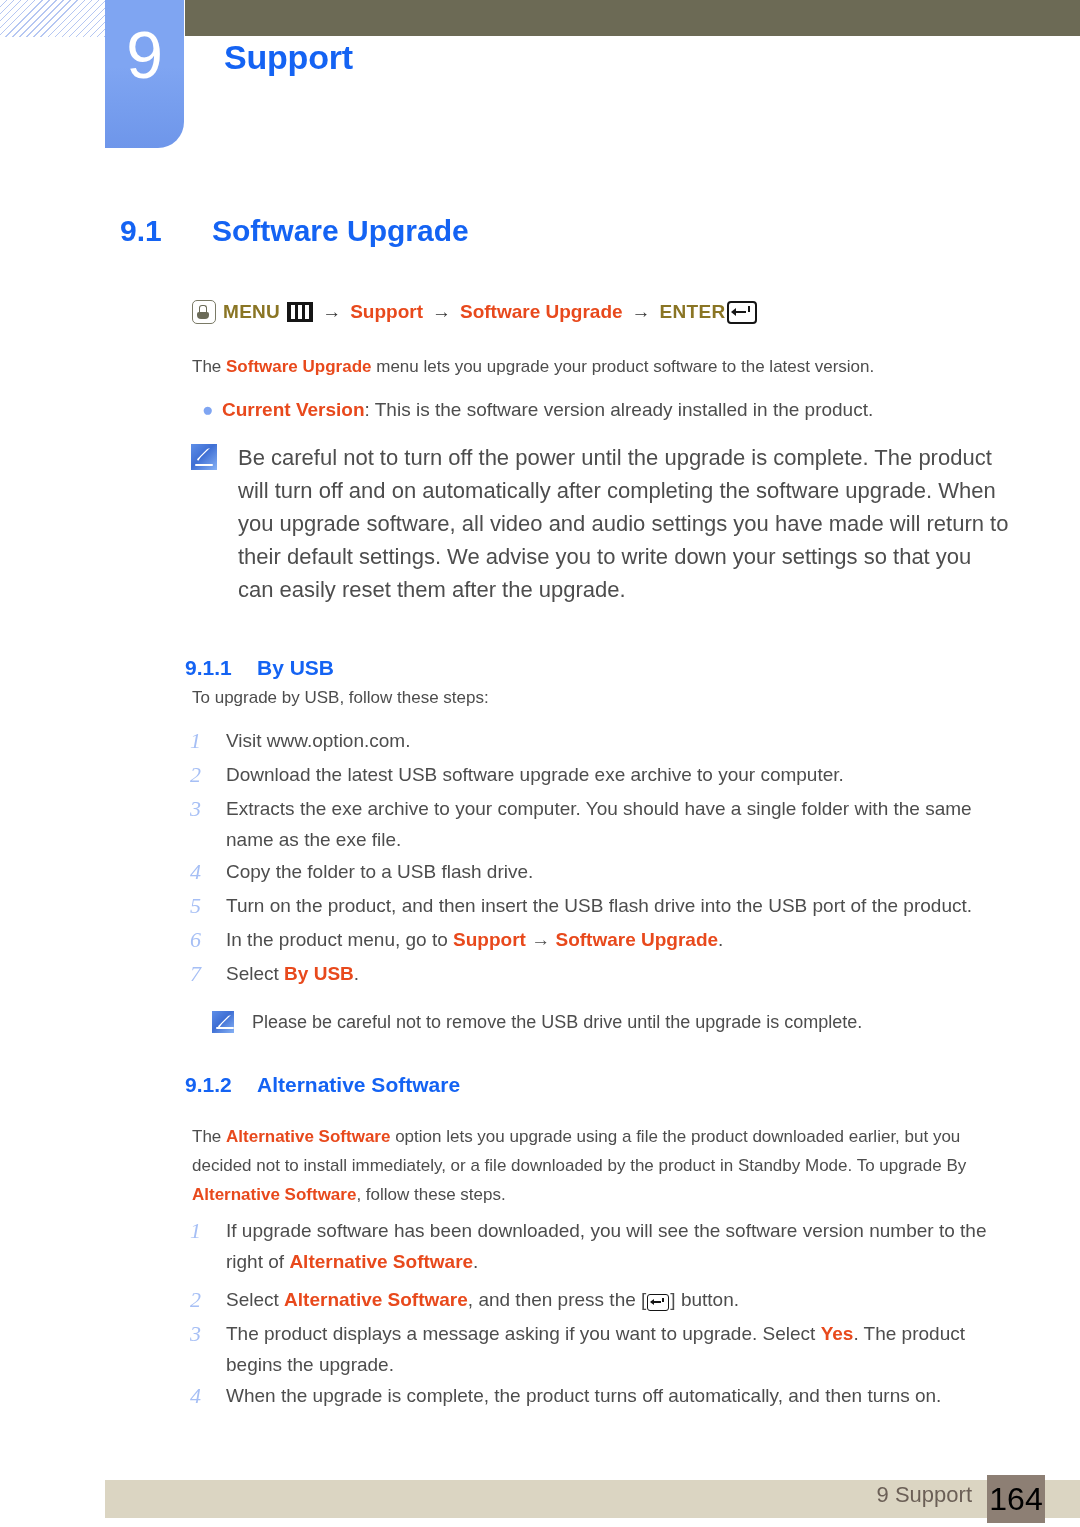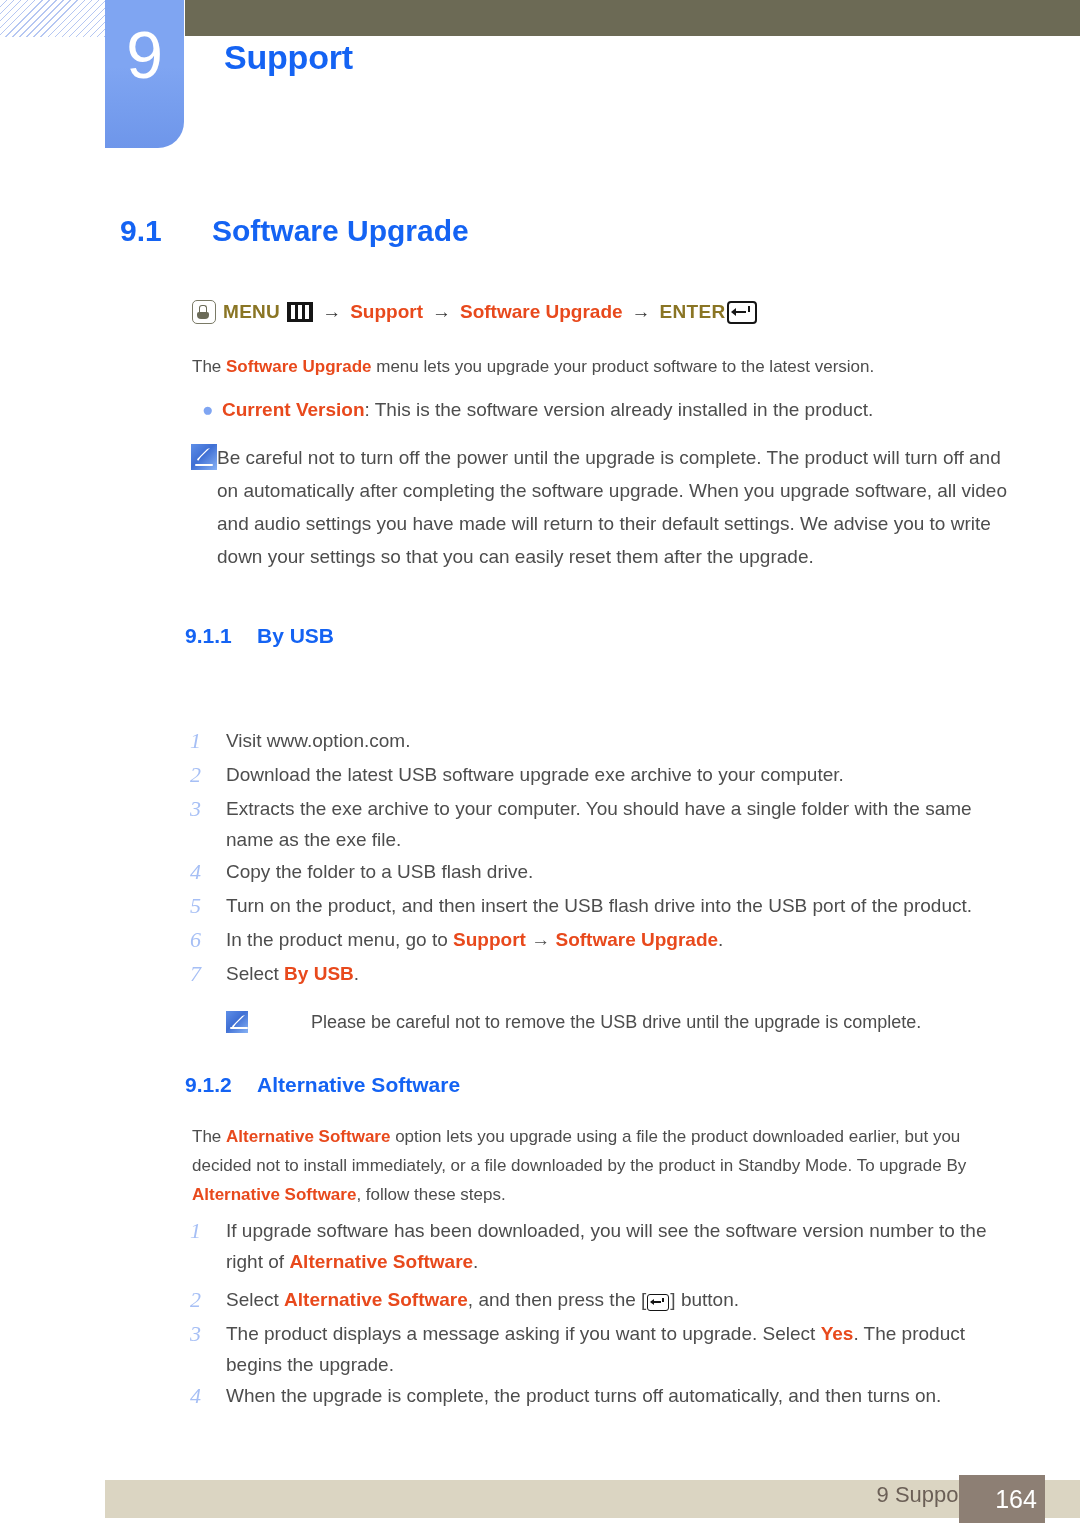--- a/index.html
+++ b/index.html
@@ -271,22 +271,23 @@
   }
   .note-icon::after {
     content: "";
     position: absolute;
     left: 4px; bottom: 4px;
     width: 18px; height: 2px;
     background: #ffffff;
     border-radius: 2px;
   }
   .note-text {
+    margin-left: 21px;
     color: #4d4d4d;
-    font-size: 19px;
+    font-size: 22px;
     line-height: 33px;
   }
   .note.small .note-icon { width: 22px; height: 22px; flex: 0 0 22px; }
   .note.small .note-text { font-size: 18px; line-height: 28px; margin-left: 18px; }
 
   
   .step {
     position: absolute;
     display: flex;
     align-items: flex-start;
@@ -324,26 +325,25 @@
     font-size: 22px;
     white-space: nowrap;
   }
   .footer-page {
     position: absolute;
     right: 35px;
     bottom: 4px;
     width: 58px;
     height: 48px;
     background: #8d7f74;
-    color: #ffffff;
-    font-size: 25px;
+    color: #000000;
+    font-size: 32px;
     display: flex;
     align-items: center;
     justify-content: center;
-    padding-left: 28px;
   }
 </style>
 </head>
 <body>
 
 <div class="page">
 
   <div class="hatch"></div>
   <div class="topbar"></div>
 
@@ -380,24 +380,25 @@
   <div class="bullet-row" style="left:200px; top:395px; width:820px;">
     <span class="bullet-dot">●</span>
     <span class="bullet-text"><span class="kw">Current Version</span><span>: This is the software version already installed in the product.</span></span>
   </div>
 
   <div class="note" style="left:191px; top:441px; width:820px;">
     <span class="note-icon"></span>
     <span class="note-text">Be careful not to turn off the power until the upgrade is complete. The product will turn off and on automatically after completing the software upgrade. When you upgrade software, all video and audio settings you have made will return to their default settings. We advise you to write down your settings so that you can easily reset them after the upgrade.</span>
   </div>
 
-  <div class="h2" style="position:absolute; left:185px; top:624px;">
+  <div class="h2" style="position:absolute; left:185px; top:656px;">
     <span class="num">9.1.1</span><span>By USB</span>
   </div>
 
+  <p class="body" style="left:192px; top:683px; width:820px;">To upgrade by USB, follow these steps:</p>
 
   <div class="step" style="left:190px; top:725px; width:830px;">
     <span class="step-num">1</span>
     <span class="step-text">Visit www.option.com.</span>
   </div>
 
   <div class="step" style="left:190px; top:759px; width:830px;">
     <span class="step-num">2</span>
     <span class="step-text">Download the latest USB software upgrade exe archive to your computer.</span>
   </div>
@@ -420,21 +421,21 @@
   <div class="step" style="left:190px; top:924px; width:830px;">
     <span class="step-num">6</span>
     <span class="step-text"><span>In the product menu, go to </span><span class="kw">Support</span><span class="arrow-in"> → </span><span class="kw">Software Upgrade</span><span>.</span></span>
   </div>
 
   <div class="step" style="left:190px; top:958px; width:830px;">
     <span class="step-num">7</span>
     <span class="step-text"><span>Select </span><span class="kw">By USB</span><span>.</span></span>
   </div>
 
-  <div class="note small" style="left:226px; top:1008px; width:790px;gap:45px;">
+  <div class="note small" style="left:212px; top:1008px; width:790px;">
     <span class="note-icon"></span>
     <span class="note-text">Please be careful not to remove the USB drive until the upgrade is complete.</span>
   </div>
 
   <div class="h2" style="position:absolute; left:185px; top:1073px;">
     <span class="num">9.1.2</span><span>Alternative Software</span>
   </div>
 
   <p class="body" style="left:192px; top:1122px; width:810px;"><span>The </span><span class="kw">Alternative Software</span><span> option lets you upgrade using a file the product downloaded earlier, but you decided not to install immediately, or a file downloaded by the product in Standby Mode. To upgrade By </span><span class="kw">Alternative Software</span><span>, follow these steps.</span></p>
 

